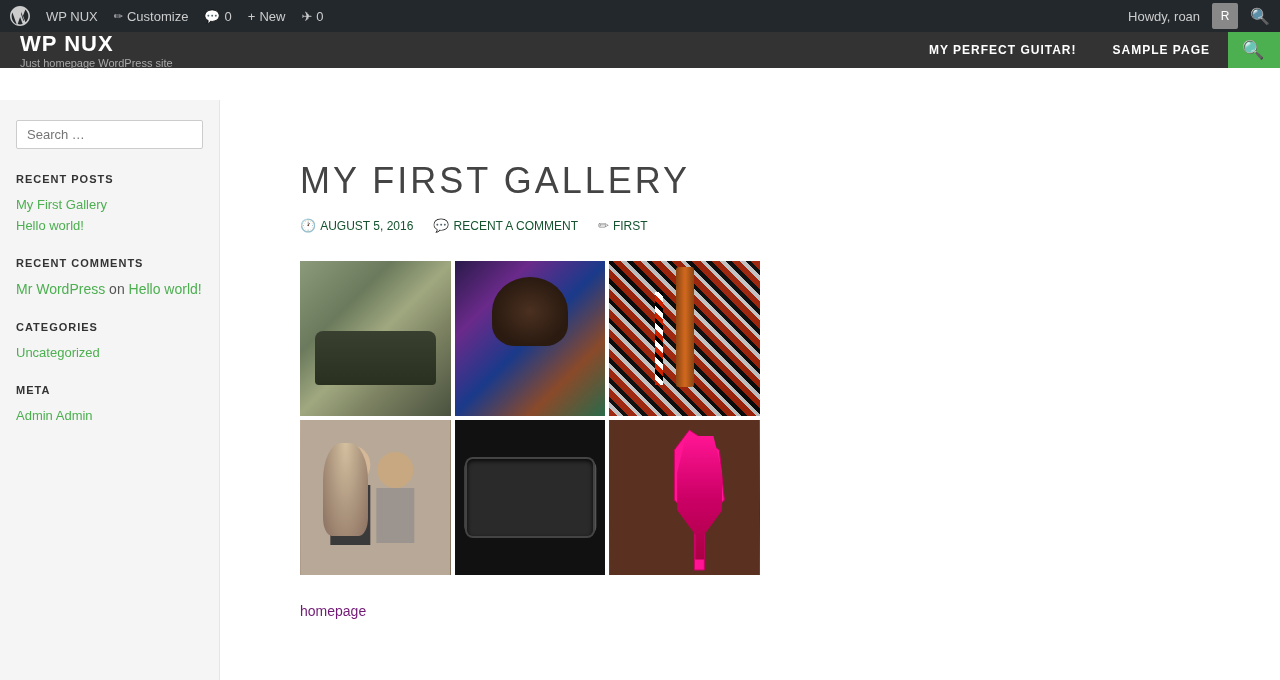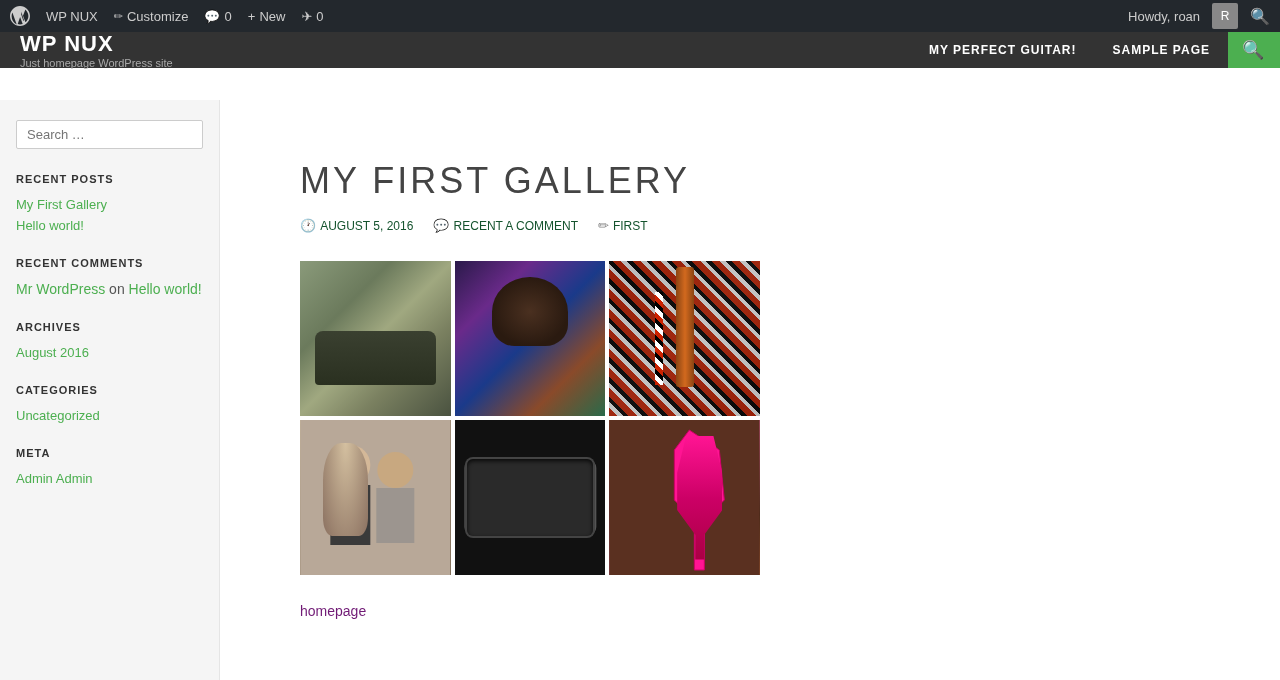--- a/index.html
+++ b/index.html
@@ -351,24 +351,20 @@
 
     <div class="sidebar-section">
       <div class="sidebar-section-title">RECENT COMMENTS</div>
       <div class="sidebar-text">
         <a>Mr WordPress</a>
         <span> on </span>
         <a>Hello world!</a>
       </div>
     </div>
 
-    <div class="sidebar-section">
-      <div class="sidebar-section-title">ARCHIVES</div>
-      <a class="sidebar-link">August 2016</a>
-    </div>
 
     <div class="sidebar-section">
       <div class="sidebar-section-title">CATEGORIES</div>
       <a class="sidebar-link">Uncategorized</a>
     </div>
 
     <div class="sidebar-section">
       <div class="sidebar-section-title">META</div>
       <a class="sidebar-link">Admin Admin</a>
     </div>

